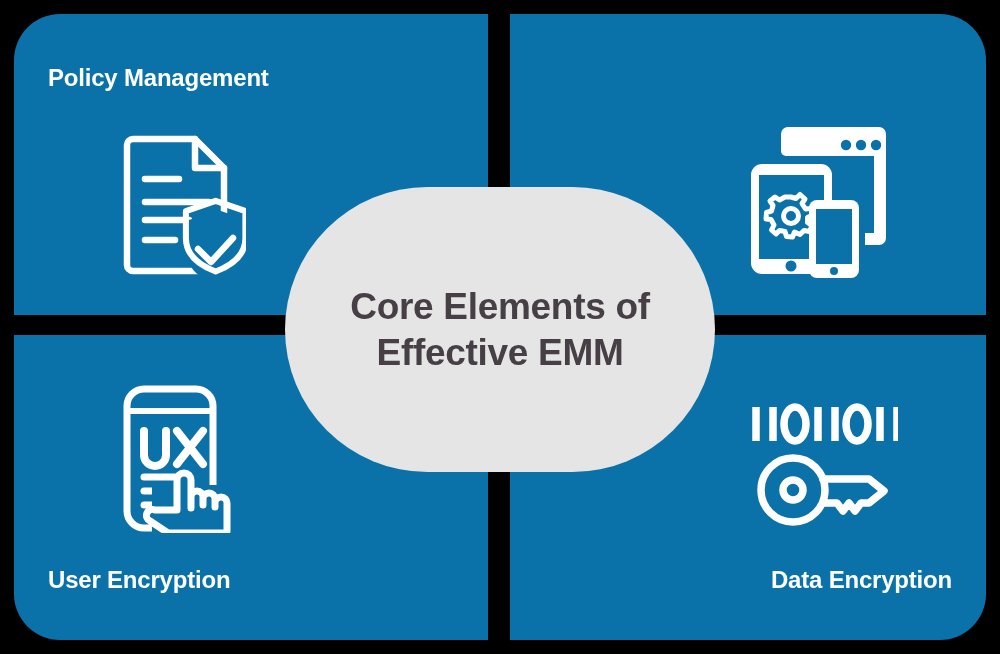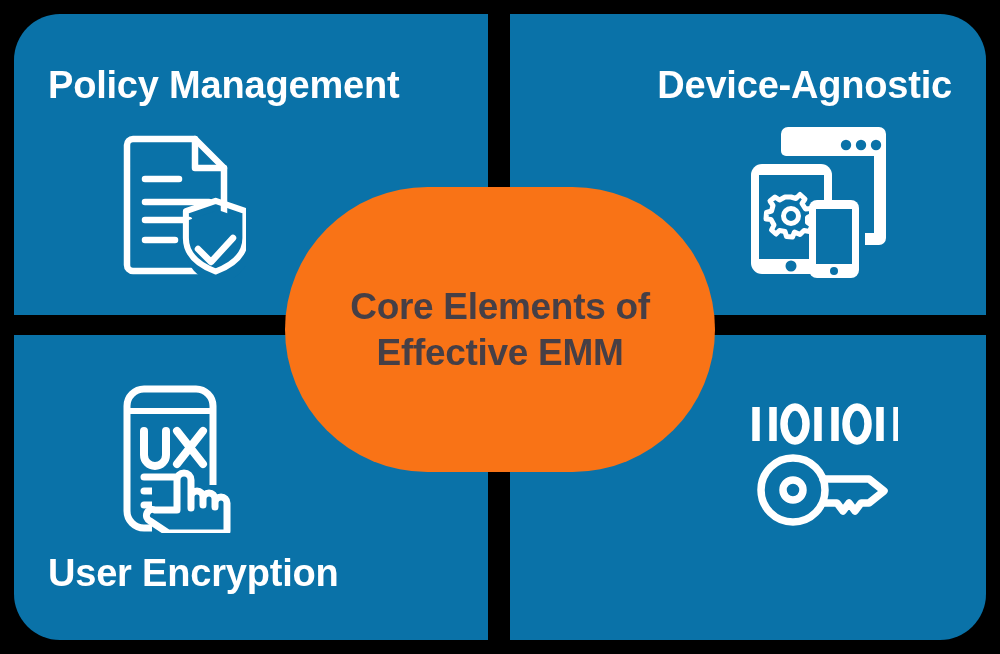--- a/index.html
+++ b/index.html
@@ -46,21 +46,21 @@
   .q-br {
     left: 510px; top: 335px;
     width: 476px; height: 305px;
     border-bottom-right-radius: 46px;
   }
 
   
   .q-label {
     position: absolute;
     color: #FFFFFF;
-    font-size: 38px;
+    font-size: 24px;
     font-weight: bold;
     letter-spacing: -0.2px;
     white-space: nowrap;
     line-height: 1;
   }
   .q-tl .q-label { left: 34px;  top: 52px; }
   .q-tr .q-label { right: 34px; top: 52px; }
   .q-bl .q-label { left: 34px;  bottom: 48px; }
   .q-br .q-label { right: 34px; bottom: 48px; }
 
@@ -71,21 +71,21 @@
   .q-bl .q-icon { left: 108px;  top: 50px; }
   .q-br .q-icon { right: 88px;  top: 68px; }
 
   
   #center-oval {
     position: absolute;
     left: 285px;
     top: 187px;
     width: 430px;
     height: 285px;
-    background: #f97316;
+    background: #e5e5e5;
     border-radius: 143px / 143px;
     display: flex;
     align-items: center;
     justify-content: center;
     z-index: 5;
   }
   #center-title {
     color: #463F46;
     font-size: 37px;
     font-weight: bold;
@@ -116,21 +116,20 @@
         <path d="M86 84 L118 73 L150 84 L150 113 C150 132 134 143 118 149 C102 143 86 132 86 113 Z" fill="#0A72A8" transform="translate(-18,5)"></path>
 
         <path d="M68 89 L100 78 L132 89 L132 118 C132 137 116 148 100 154 C84 148 68 137 68 118 Z" stroke="#FFFFFF" stroke-width="6.5" stroke-linejoin="round" fill="none" transform="scale(0.93) translate(5,-4)"></path>
 
         <path d="M80 117 L93 130 L115 106" stroke="#FFFFFF" stroke-width="6.5" stroke-linecap="round" stroke-linejoin="round" fill="none"></path>
       </svg>
     </div>
   </div>
 
   <div class="quadrant q-tr">
-    <div class="q-label">Device-Agnostic</div>
     <div class="q-icon">
       <svg width="145" height="155" viewBox="0 0 145 155" fill="none" xmlns="http://www.w3.org/2000/svg">
 
         <path d="M34 8 A7 7 0 0 1 41 1 L132 1 A7 7 0 0 1 139 8 L139 112 A7 7 0 0 1 132 119 L118 119
                  L118 107 L127 107 L127 13 L46 13 L46 22 L34 22 Z" fill="#FFFFFF"></path>
 
         <rect x="34" y="8" width="105" height="22" rx="5" fill="#FFFFFF"></rect>
         <circle cx="99" cy="19" r="5.2" fill="#0A72A8"></circle>
         <circle cx="114" cy="19" r="5.2" fill="#0A72A8"></circle>
         <circle cx="129" cy="19" r="5.2" fill="#0A72A8"></circle>
@@ -171,20 +170,21 @@
 
         <path d="M30 100 L110 100 L110 150 L30 150 Z" fill="#0A72A8"></path>
         <path d="M55 95 A7 7 0 0 1 69 95 L69 123 L69 112 A6 6 0 0 1 81 112 L81 120 L81 114
                  A6 6 0 0 1 93 114 L93 122 L93 118 A6 6 0 0 1 105 118 L105 146
                  A2 2 0 0 1 103 148 L46 148 L28 136 A6 6 0 0 1 33 125 L55 125 Z" fill="#0A72A8" stroke="#FFFFFF" stroke-width="7" stroke-linejoin="round" stroke-linecap="round"></path>
       </svg>
     </div>
   </div>
 
   <div class="quadrant q-br">
+    <div class="q-label">Data Encryption</div>
     <div class="q-icon">
       <svg width="150" height="128" viewBox="0 0 150 128" fill="none" xmlns="http://www.w3.org/2000/svg">
 
         <g stroke="#FFFFFF" stroke-width="7.5" stroke-linecap="butt">
           <line x1="8" y1="4" x2="8" y2="38"></line>
           <line x1="25" y1="4" x2="25" y2="38"></line>
           <line x1="70" y1="4" x2="70" y2="38"></line>
           <line x1="87" y1="4" x2="87" y2="38"></line>
           <line x1="132" y1="4" x2="132" y2="38"></line>
           <line x1="149" y1="4" x2="149" y2="38"></line>

